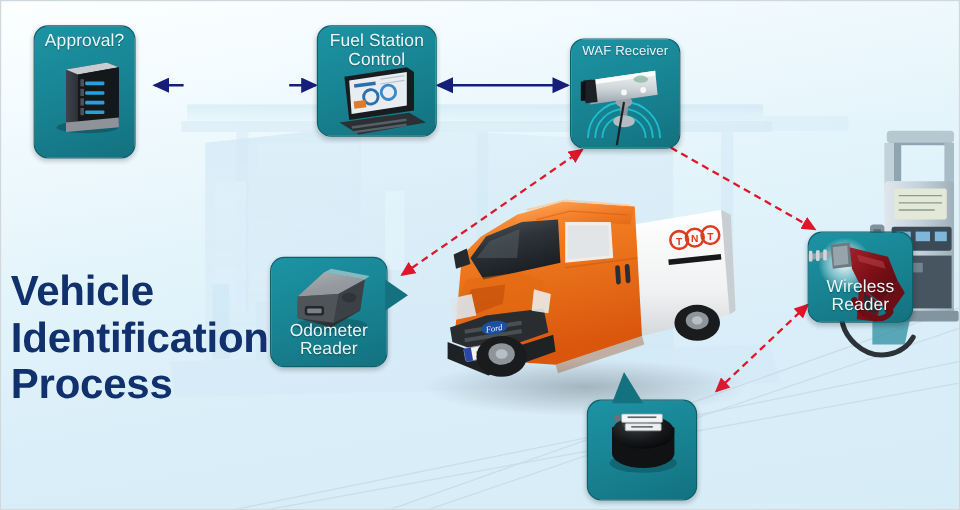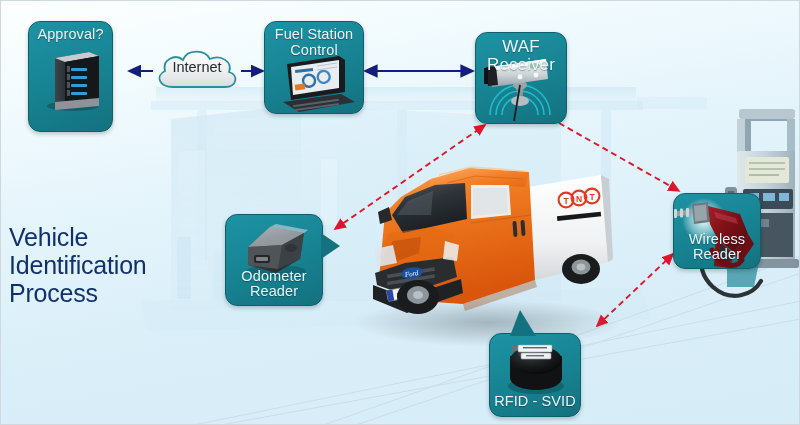--- a/index.html
+++ b/index.html
@@ -35,22 +35,22 @@
   .cap-bot{bottom:5px;font-size:14.5px;}
   
   .tail{position:absolute;width:0;height:0;}
   
   .subcap{
     position:absolute;text-align:center;color:#2f3a40;
     font-size:13.5px;line-height:1.25;white-space:pre-line;
   }
   
   .title{
-    position:absolute;color:#10306e;font-weight:normal;
-    font-size:25px;line-height:1.12;letter-spacing:-.2px;white-space:pre-line;
+    position:absolute;color:#10306e;font-weight:bold;
+    font-size:35px;line-height:1.12;letter-spacing:-.2px;white-space:pre-line;
   }
   
   .cloud-label{
     position:absolute;color:#242a2e;font-size:14.5px;
     text-align:center;width:100%;top:16px;
   }
   svg{display:block;}
   .svgfull{position:absolute;left:0;top:0;width:800px;height:425px;pointer-events:none;}
 </style>
 </head>
@@ -283,34 +283,20 @@
       <g fill="#4b5259">
         <rect x="38" y="44" width="3" height="6"></rect>
           <rect x="38" y="52" width="3" height="6"></rect>
         <rect x="38" y="60" width="3" height="6"></rect>
           <rect x="38" y="68" width="3" height="6"></rect>
       </g>
       <path d="M26 80 L70 76 L70 84 L26 88 Z" fill="#8d9399"></path>
     </svg>
   </div>
 
-  <div style="position:absolute;left:148px;top:42px;width:96px;height:56px;">
-    <svg width="96" height="56">
-      <defs>
-        <linearGradient id="cl" x1="0" y1="0" x2="0" y2="1">
-          <stop offset="0" stop-color="#fdfdfd"></stop>
-            <stop offset=".55" stop-color="#eeeff0"></stop>
-          <stop offset="1" stop-color="#d9dcdf"></stop>
-        </linearGradient>
-      </defs>
-      <path d="M24 44 C10 44 6 33 16 28 C13 17 26 10 34 17 C38 6 56 6 61 16
-               C72 11 84 19 80 29 C90 32 88 44 76 44 Z" fill="url(#cl)" stroke="#2b8f9b" stroke-width="1.8"></path>
-    </svg>
-    <div class="cloud-label">Internet</div>
-  </div>
 
   <div class="box" style="left:263px;top:20px;width:100px;height:93px;">
     <div class="cap cap-top">Fuel Station
 Control</div>
     <svg width="100" height="93">
 
       <path d="M22 42 L74 34 L80 38 L80 70 L26 78 Z" fill="#191c1f"></path>
       <path d="M26 45 L74 38 L74 66 L28 73 Z" fill="#e8edf1"></path>
       <rect x="30" y="47" width="18" height="3" fill="#2f6fa8" transform="rotate(-7 39 48)"></rect>
       <g transform="rotate(-7 50 58)">
@@ -327,21 +313,21 @@
 
       <path d="M18 80 L76 72 L90 80 L34 90 Z" fill="#2b3035"></path>
       <g fill="#585f66">
         <rect x="28" y="80" width="46" height="2" transform="rotate(-8 51 81)"></rect>
         <rect x="30" y="84" width="44" height="2" transform="rotate(-8 52 85)"></rect>
       </g>
     </svg>
   </div>
 
   <div class="box" style="left:474px;top:31px;width:92px;height:92px;">
-    <div class="cap cap-top" style="font-size:17px;">WAF Receiver</div>
+    <div class="cap cap-top" style="font-size:11px;">WAF Receiver</div>
     <svg width="92" height="92">
       <defs>
         <linearGradient id="cam" x1="0" y1="0" x2="0" y2="1">
           <stop offset="0" stop-color="#f2f4f5"></stop>
             <stop offset=".55" stop-color="#cdd4d8"></stop>
           <stop offset="1" stop-color="#98a3aa"></stop>
         </linearGradient>
       </defs>
 
       <g fill="none" stroke="#1fc6d8" stroke-width="1.5" opacity=".9">
@@ -451,21 +437,20 @@
 
       <rect x="28" y="11" width="34" height="7" rx="1" fill="#f4f5f6" stroke="#9aa0a5" stroke-width=".6"></rect>
       <rect x="31" y="19" width="30" height="6" rx="1" fill="#eceef0" stroke="#9aa0a5" stroke-width=".6"></rect>
       <rect x="22" y="12" width="5" height="5" fill="#6b7176"></rect>
       <g fill="#5e656a">
         <rect x="33" y="13" width="24" height="1.4"></rect>
         <rect x="36" y="21" width="18" height="1.4"></rect>
       </g>
       <ellipse cx="40" cy="20" rx="12" ry="4" fill="#ffffff" opacity=".07"></ellipse>
     </svg>
-    <div class="cap cap-bot" style="bottom:6px;">RFID - SVID</div>
     <div class="tail" style="left:20px;top:-24px;border-left:10px solid transparent;border-right:16px solid transparent;border-bottom:26px solid #14717f;"></div>
   </div>
 
   <div class="title" style="left:8px;top:222px;width:210px;">Vehicle
 Identification
 Process</div>
 
 </div>
 
 </body></html>

